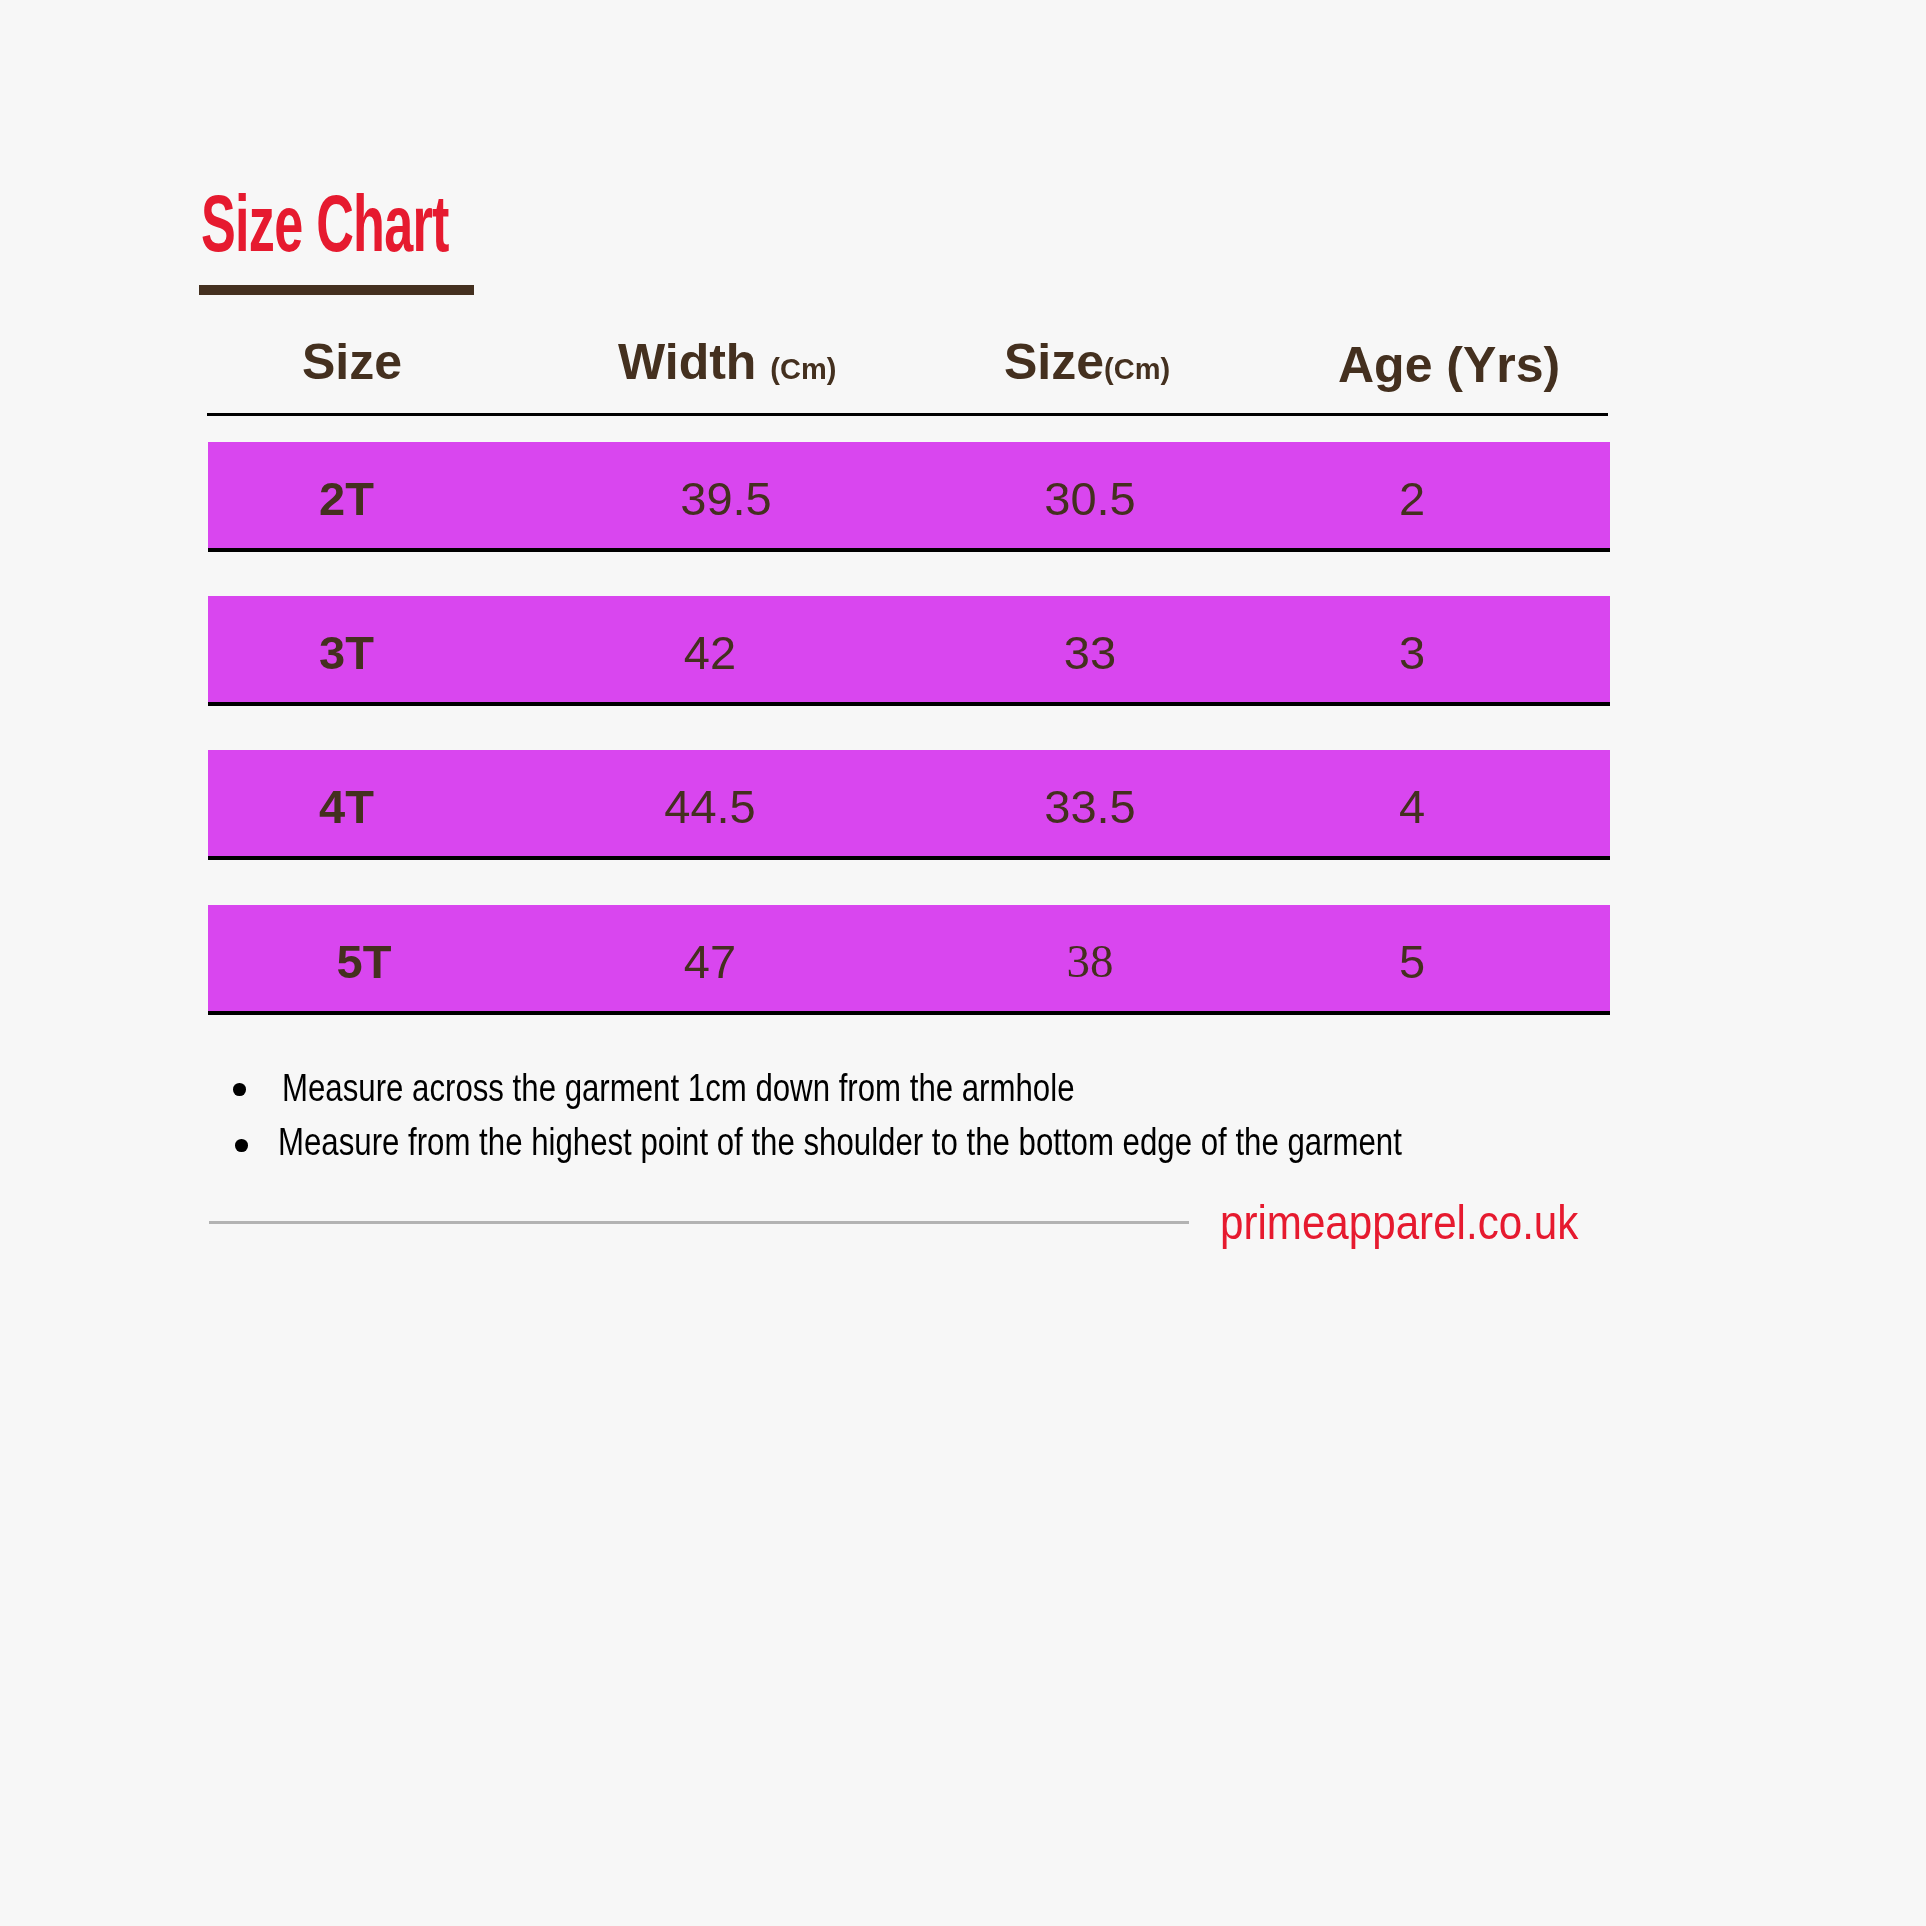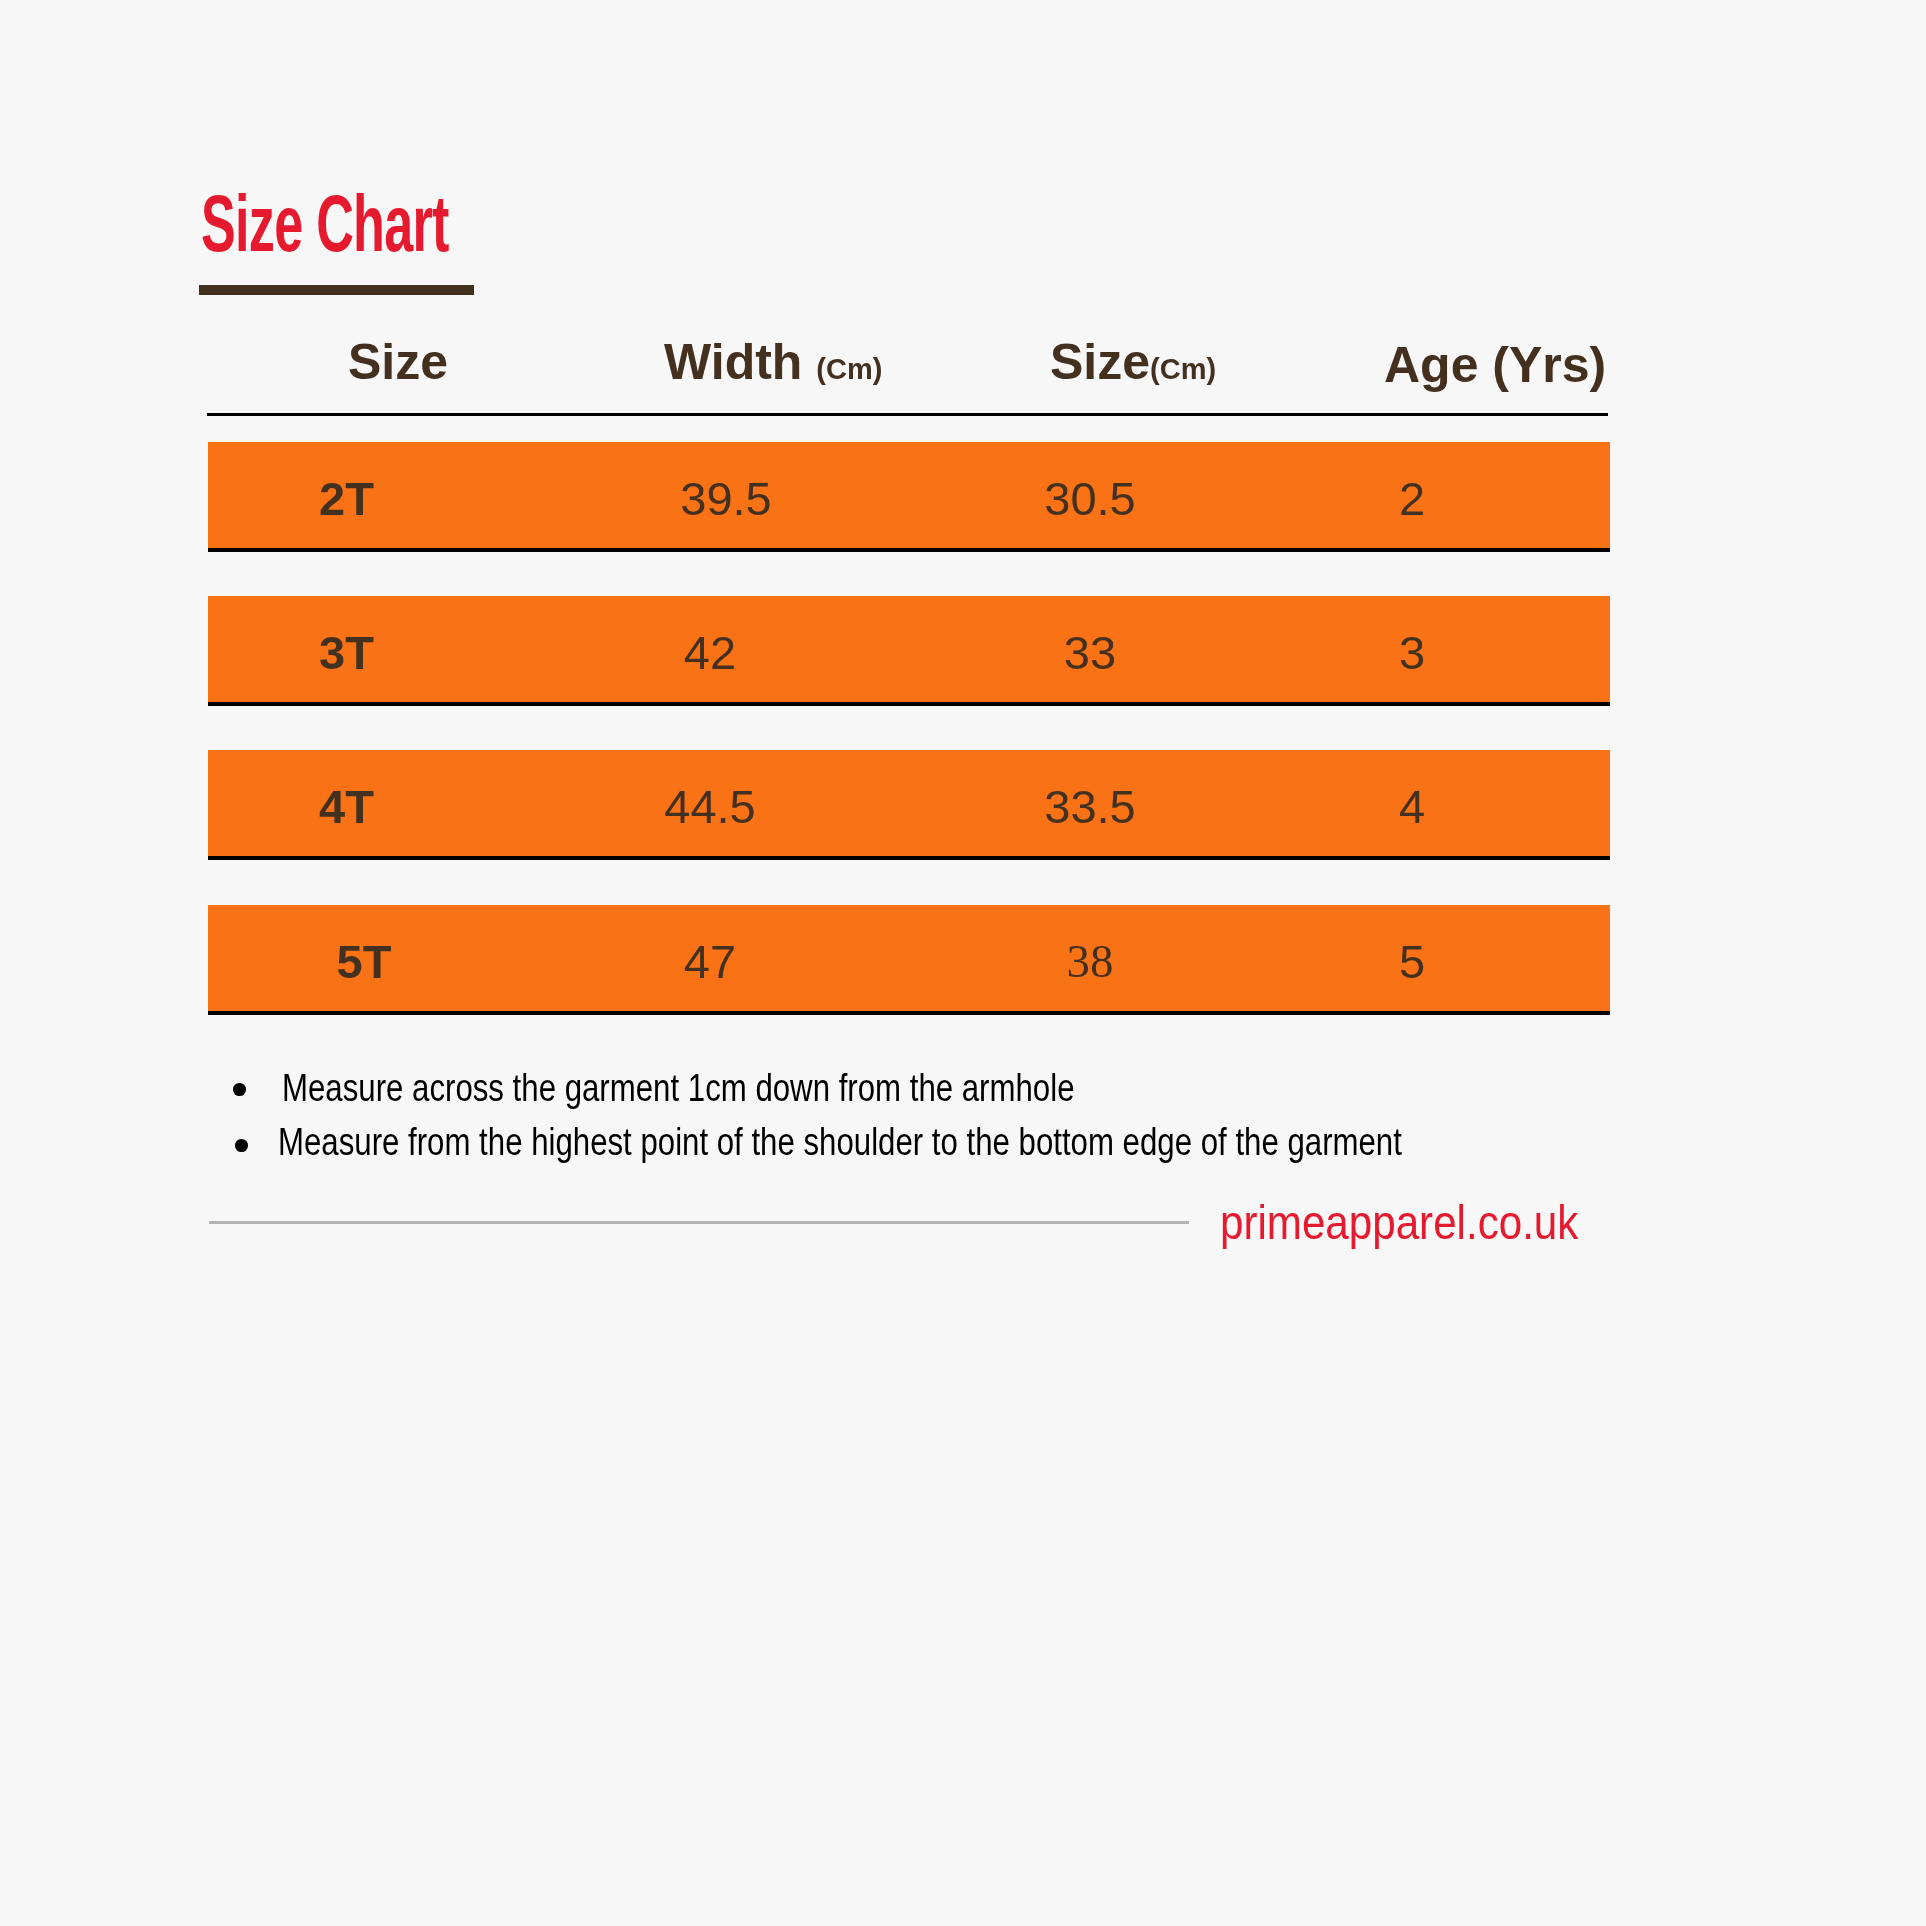--- a/index.html
+++ b/index.html
@@ -11,26 +11,26 @@
   .title {
     left: 201px; top: 184px; height: 80px; line-height: 80px;
     font-size: 79px; font-weight: 700; color: #e61a2f;
     transform-origin: left top; transform: scaleX(0.66);
     white-space: nowrap; letter-spacing: -1.1px;
   }
   .title-bar { left: 199px; top: 285px; width: 275px; height: 10.3px; background: #44301f; }
 
   .hdr {
     top: 334px; height: 57px; line-height: 57px; white-space: nowrap;
-    font-weight: 700; color: #44301f; font-size: 50px; margin-left: 46px;
+    font-weight: 700; color: #44301f; font-size: 50px;
   }
   .hdr .unit { font-size: 29px; }
   .hdr-line { left: 207px; top: 413px; width: 1401px; height: 3.4px; background: #000; }
 
-  .row { left: 208px; width: 1402px; height: 106px; background: #f97316; }
+  .row { left: 208px; width: 1402px; height: 106px; background: #d946ef; }
   .row-line { position: absolute; left: 0; top: 106px; width: 1402px; height: 4px; background: #000; }
   .cell {
     position: absolute; top: 31px; height: 51px; line-height: 51px; width: 228px;
     text-align: center; font-size: 47px; color: #44301f; white-space: nowrap;
   }
   .cell.size { font-weight: 700; }
 
   .bullet-dot { width: 12.6px; height: 12.6px; border-radius: 50%; background: #000; }
   .note {
     height: 46px; line-height: 46px; font-size: 39px; color: #000; white-space: nowrap;

